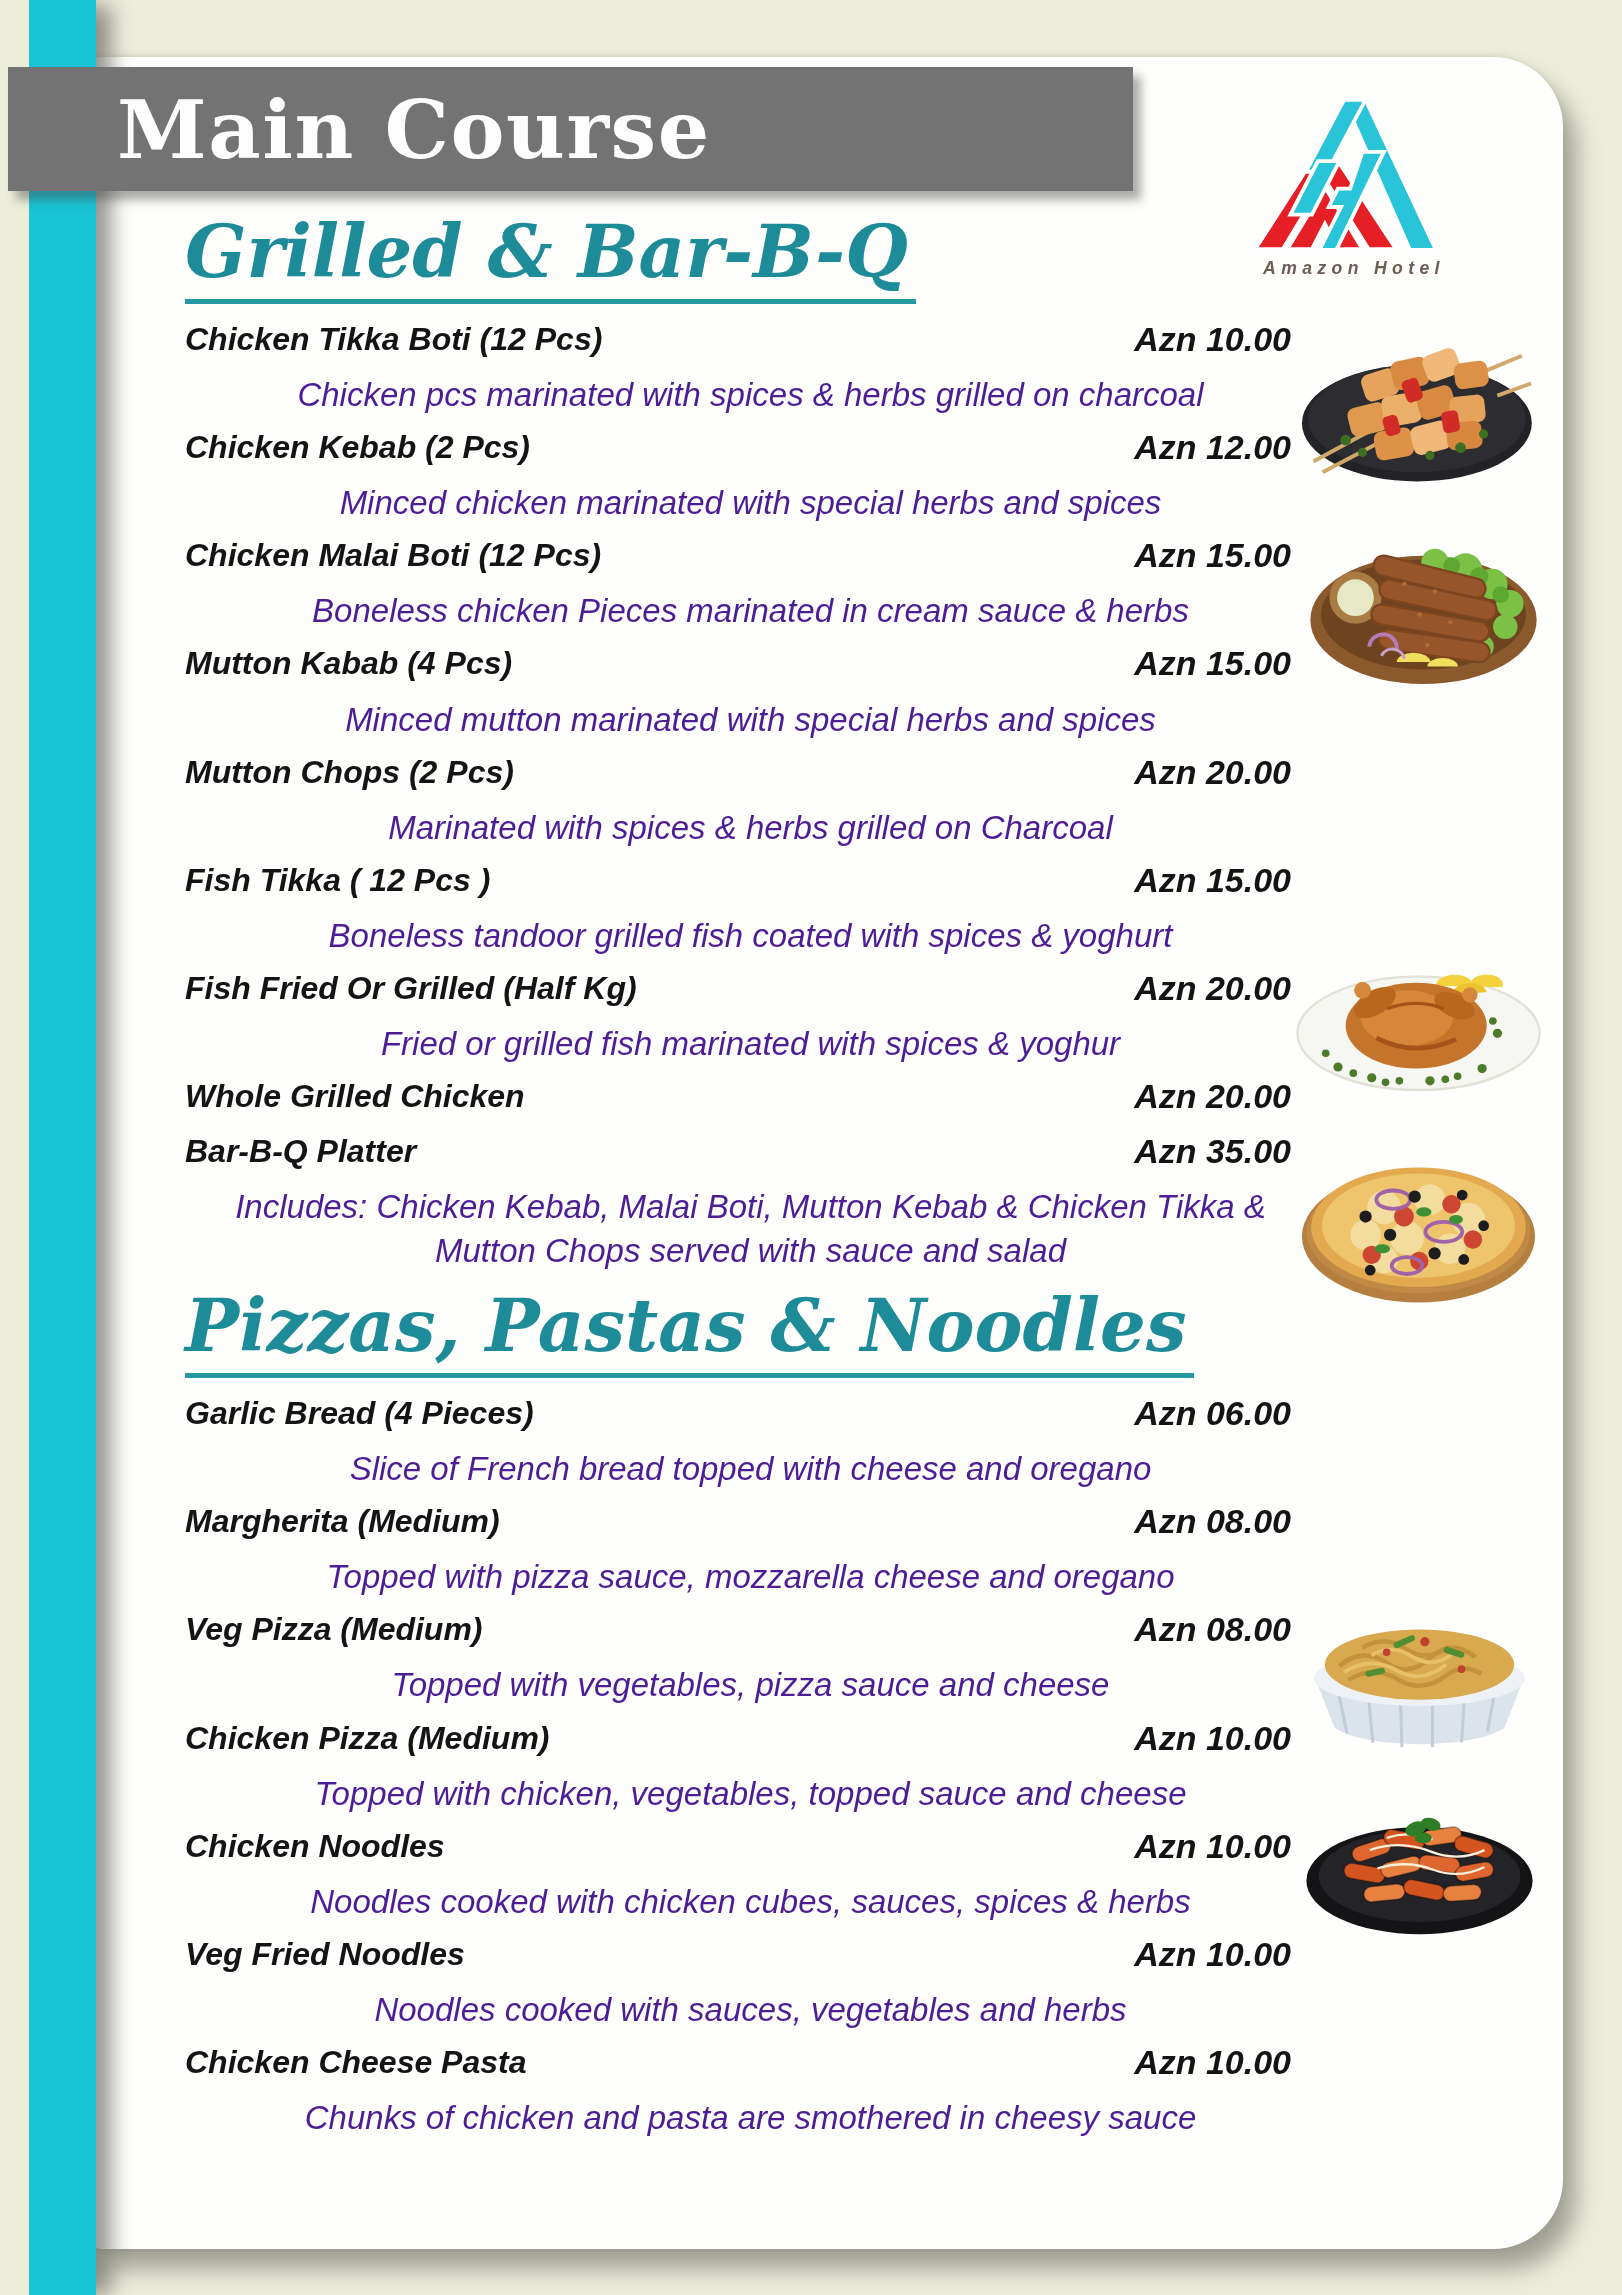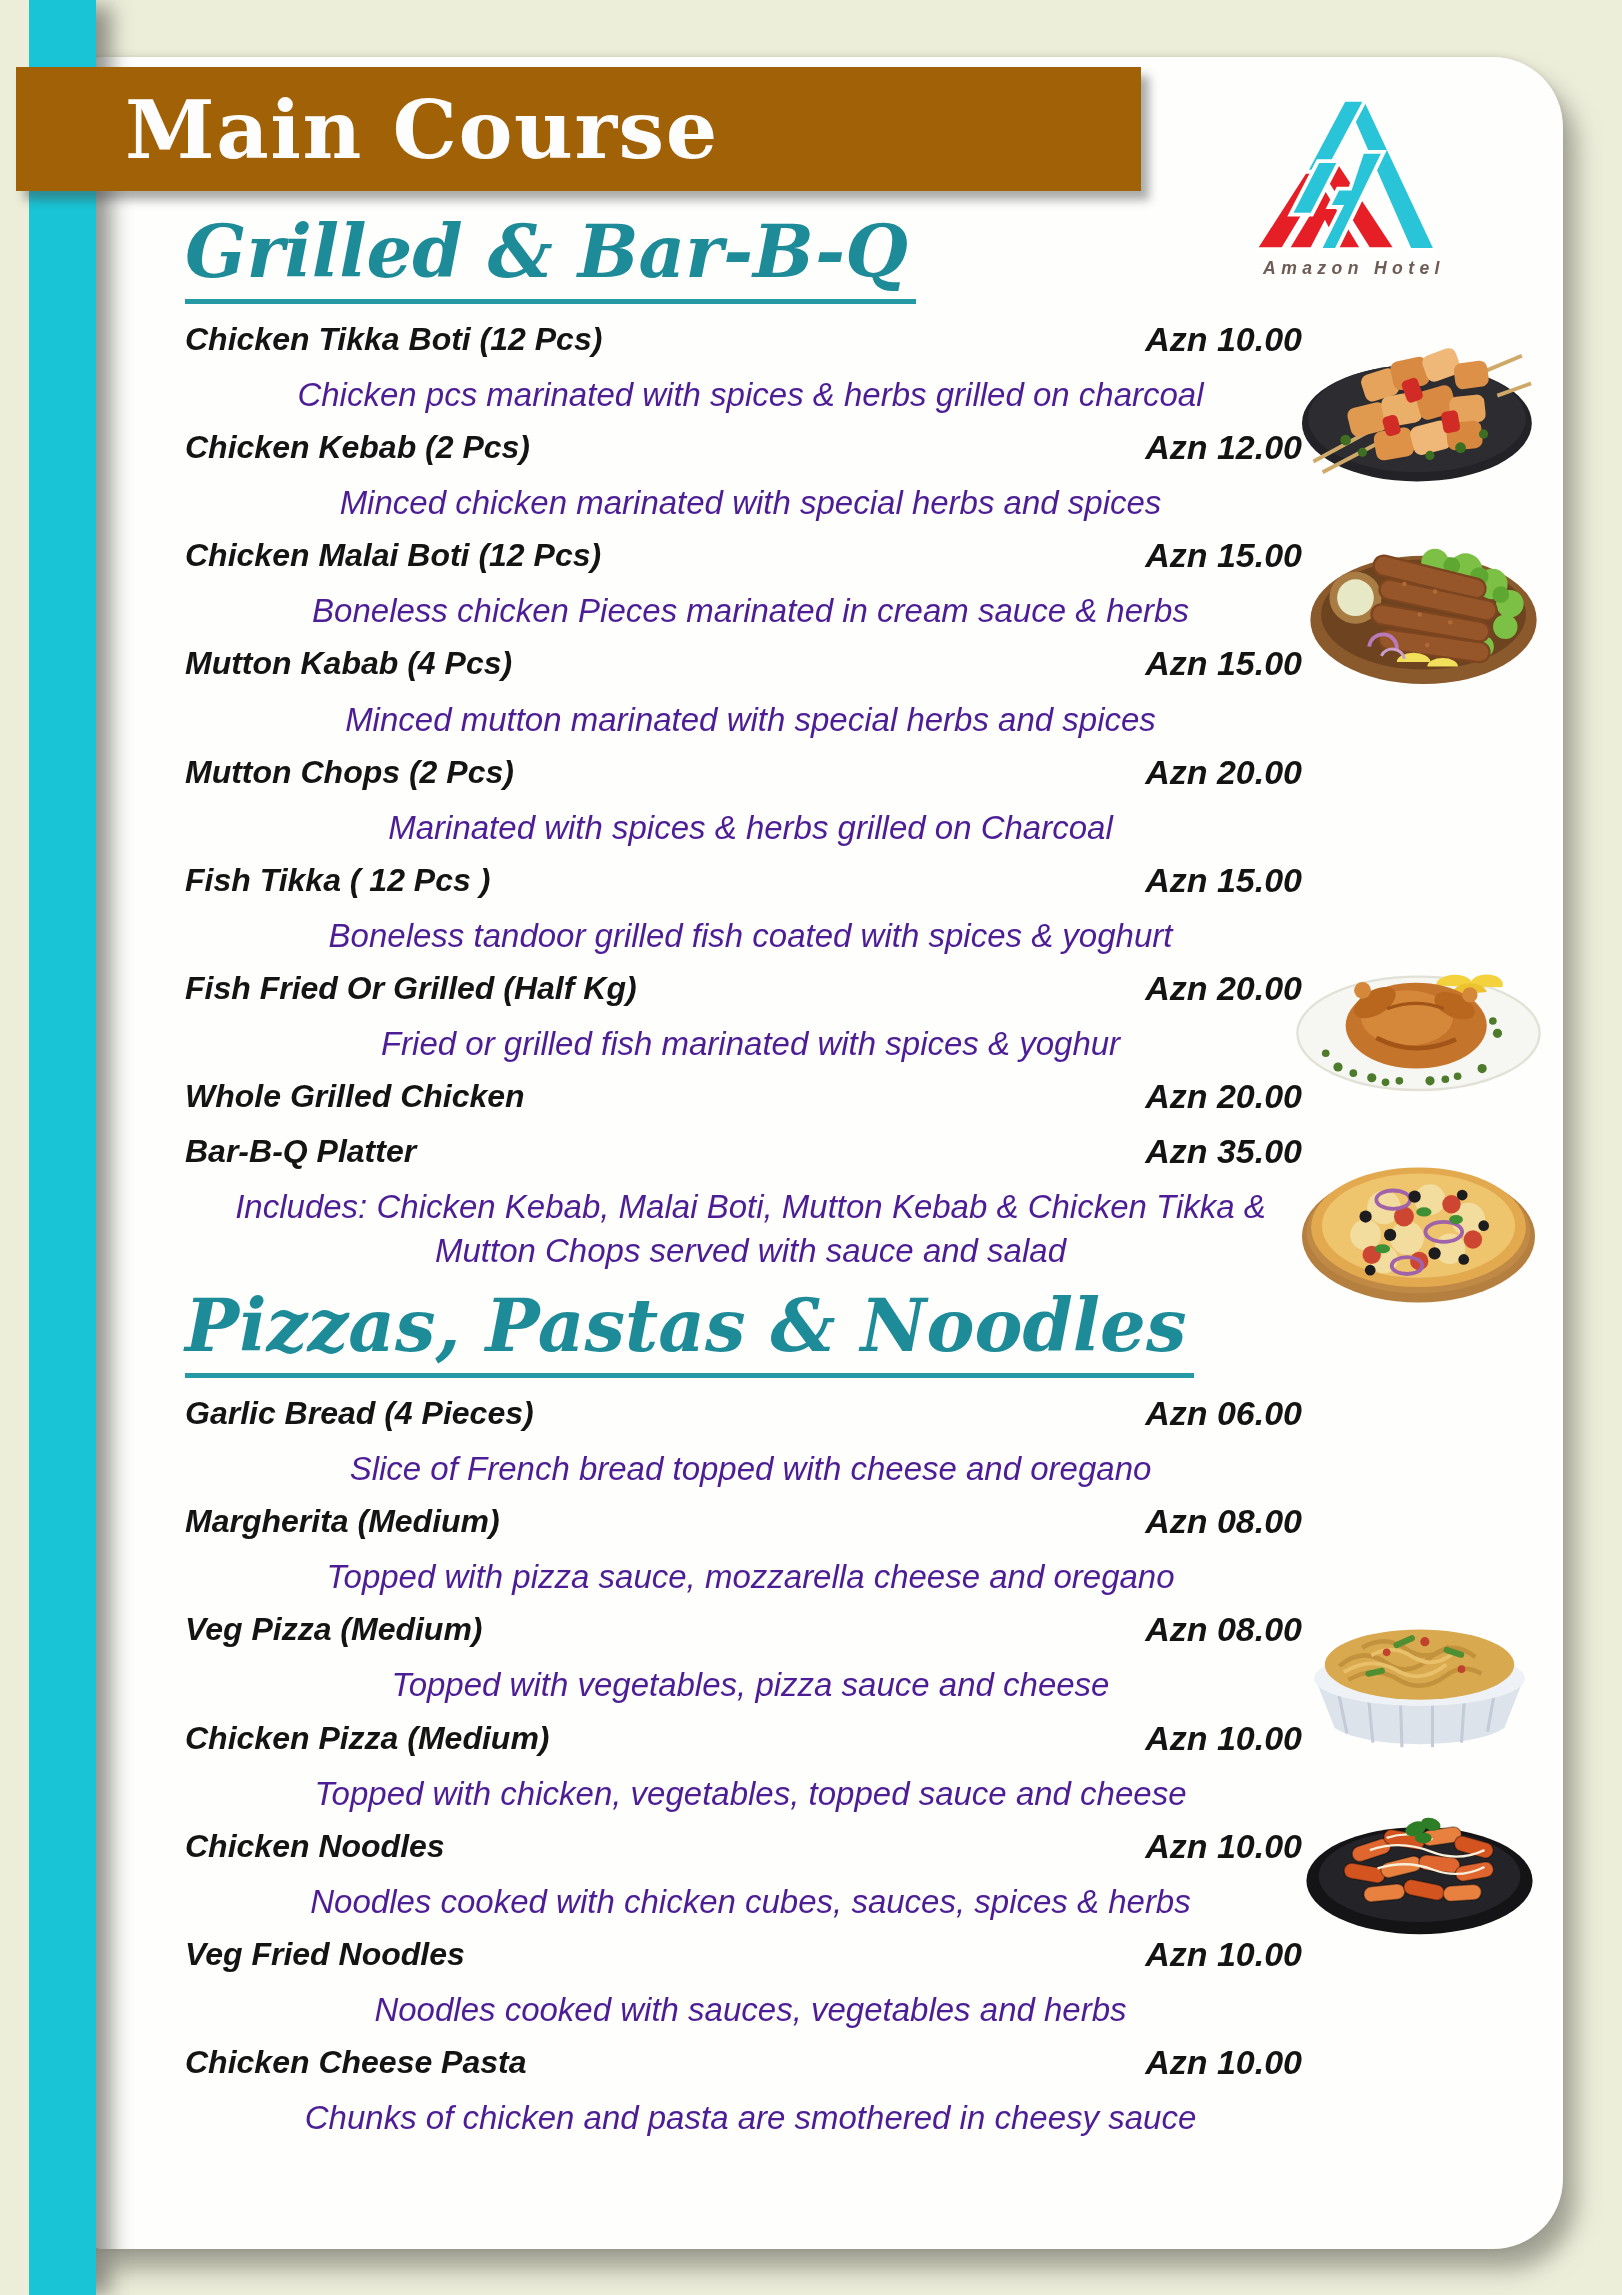--- a/index.html
+++ b/index.html
@@ -12,22 +12,22 @@
     position:absolute;left:29px;top:0;width:67px;height:2295px;
     background:#18c4d6;z-index:3;
     box-shadow:18.4px 3.1px 20px -3.1px rgba(90,90,86,.65);
   }
   .card{
     position:absolute;left:90px;top:57px;width:1473px;height:2192px;
     background:#fefefc;border-radius:10.7px 70px 70px 10.7px;z-index:2;
     box-shadow:12.2px 20px 23px rgba(96,96,88,.55), -3.1px 0 7.7px rgba(96,96,88,.25);
   }
   .header-bar{
-    position:absolute;left:16px;top:67px;width:1125px;height:124px;
-    background:#a16207;z-index:4;
+    position:absolute;left:8px;top:67px;width:1125px;height:124px;
+    background:#737373;z-index:4;
     box-shadow:7.7px 9.2px 9.2px rgba(70,70,70,.45);
     display:flex;align-items:center;
   }
   .header-bar .title{
     color:#fdfdfd;font-family:"DejaVu Serif", serif;font-weight:bold;
     font-size:81px;padding-left:109px;letter-spacing:1.5px;white-space:nowrap;
   }
   .logo{position:absolute;left:1246px;top:86px;width:216px;height:193px;z-index:4;}
   .content{position:absolute;left:185px;top:213px;width:1119px;z-index:4;text-align:center;}
   .section-heading{
@@ -36,21 +36,21 @@
     font-size:72px;line-height:77px;color:#1e8b98;
     border-bottom:5.4px solid #259aa5;padding:0 7.7px 9.2px 0;white-space:nowrap;
   }
   .section-heading.second{margin-top:10.7px;}
   .mi .nr{height:55px;display:flex;align-items:center;justify-content:space-between;}
   .mi .nm{
     font-size:32px;font-weight:bold;font-style:italic;color:#141414;white-space:nowrap;
   }
   .mi .pr{
     font-size:34px;font-weight:bold;font-style:italic;color:#141414;
-    margin-right:2px;white-space:nowrap;
+    margin-right:13px;white-space:nowrap;
   }
   .mi .ds{
     font-size:33px;font-style:italic;color:#4c1d95;
     line-height:44px;padding:6.1px 0 3.1px 0;max-width:1125px;margin-left:12px;
   }
   .photo{position:absolute;z-index:4;}
   svg{display:block;}
 </style>
 </head>
 <body>

